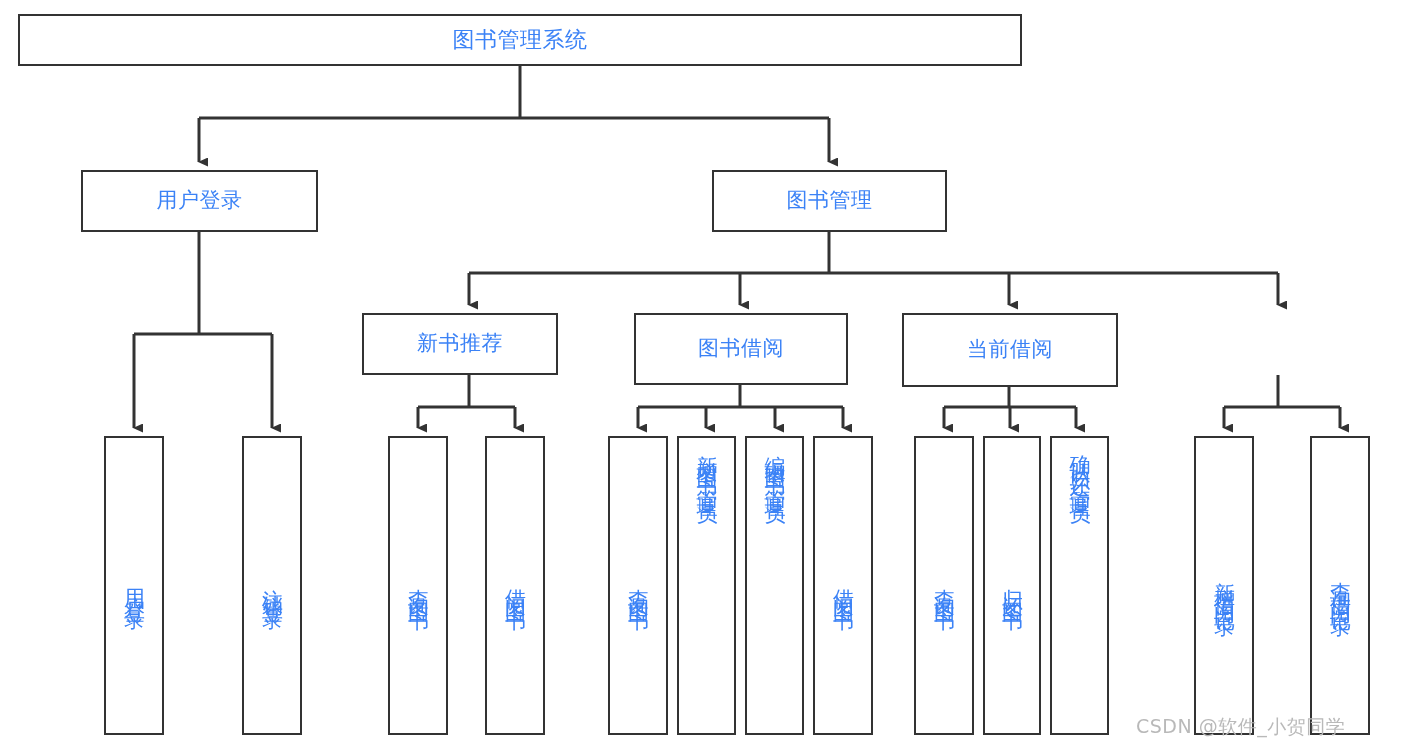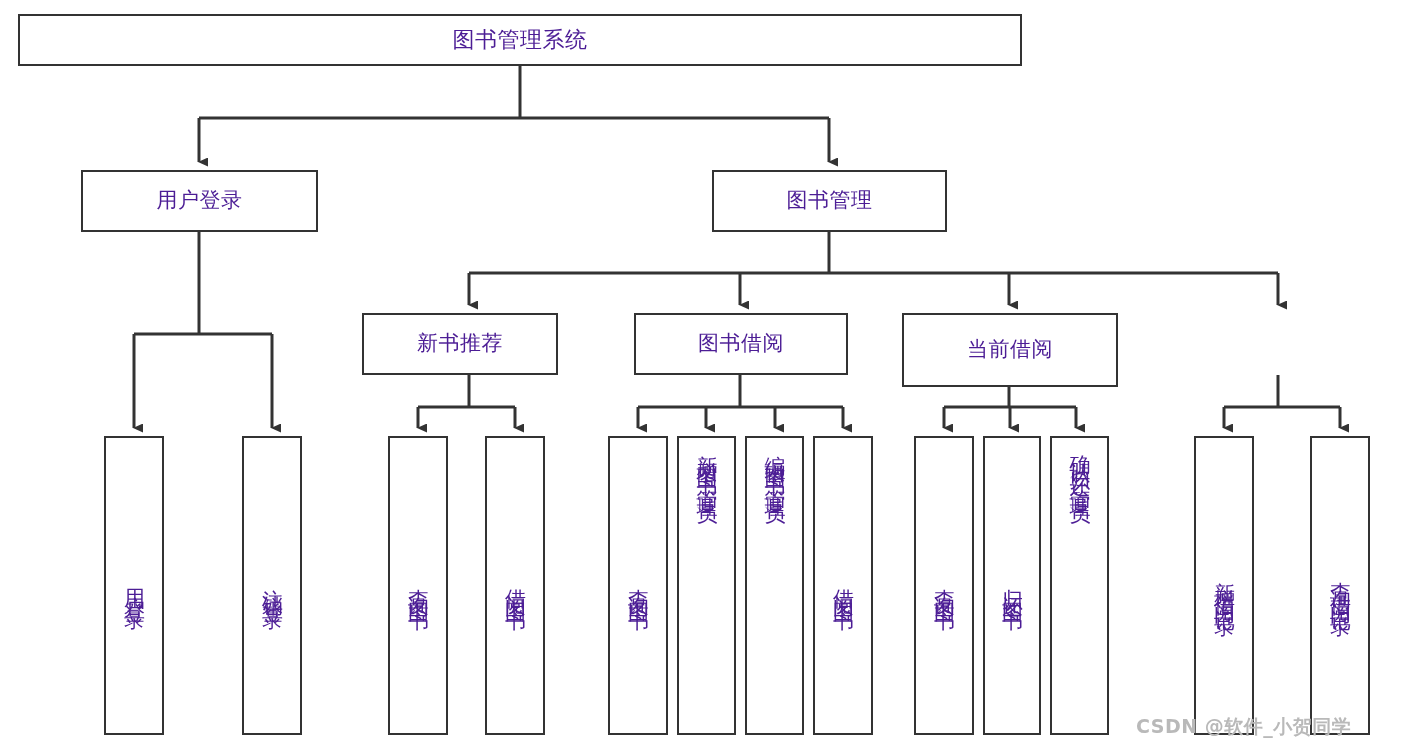--- a/index.html
+++ b/index.html
@@ -27,21 +27,21 @@
     pointer-events: none;
   }
   .node {
     position: absolute;
     box-sizing: border-box;
     background: #ffffff;
     border: 2px solid #333333;
     display: flex;
     align-items: center;
     justify-content: center;
-    color: #4c1d95;
+    color: #3b82f6;
   }
   .node-label {
     display: block;
     text-align: center;
     line-height: 1.12;
     letter-spacing: 0.5px;
   }
   
   .node.h-text .node-label {
     font-size: 21px;
@@ -138,21 +138,21 @@
   <div class="node h-text" style="left:81px; top:170px; width:237px; height:62px;">
     <span class="node-label">用户登录</span>
   </div>
   <div class="node h-text" style="left:712px; top:170px; width:235px; height:62px;">
     <span class="node-label">图书管理</span>
   </div>
 
   <div class="node h-text" style="left:362px; top:313px; width:196px; height:62px;">
     <span class="node-label">新书推荐</span>
   </div>
-  <div class="node h-text" style="left:634px; top:313px; width:214px; height:62px;">
+  <div class="node h-text" style="left:634px; top:313px; width:214px; height:72px;">
     <span class="node-label">图书借阅</span>
   </div>
   <div class="node h-text" style="left:902px; top:313px; width:216px; height:74px;">
     <span class="node-label">当前借阅</span>
   </div>
 
   <div class="node v-text center-v" style="left:104px; top:436px; width:60px; height:299px;">
     <span class="node-label">用户登录</span>
   </div>
   <div class="node v-text center-v" style="left:242px; top:436px; width:60px; height:299px;">
@@ -189,15 +189,15 @@
     <span class="node-label">确认归还（管理员）</span>
   </div>
 
   <div class="node v-text center-v" style="left:1194px; top:436px; width:60px; height:299px;">
     <span class="node-label">新增借阅记录</span>
   </div>
   <div class="node v-text center-v" style="left:1310px; top:436px; width:60px; height:299px;">
     <span class="node-label">查询借阅记录</span>
   </div>
 
-  <div class="watermark" style="left:1136px; top:714px;font-weight:bold;">CSDN @软件_小贺同学</div>
+  <div class="watermark" style="left:1136px; top:714px;">CSDN @软件_小贺同学</div>
 
 </div>
 
 </body></html>

